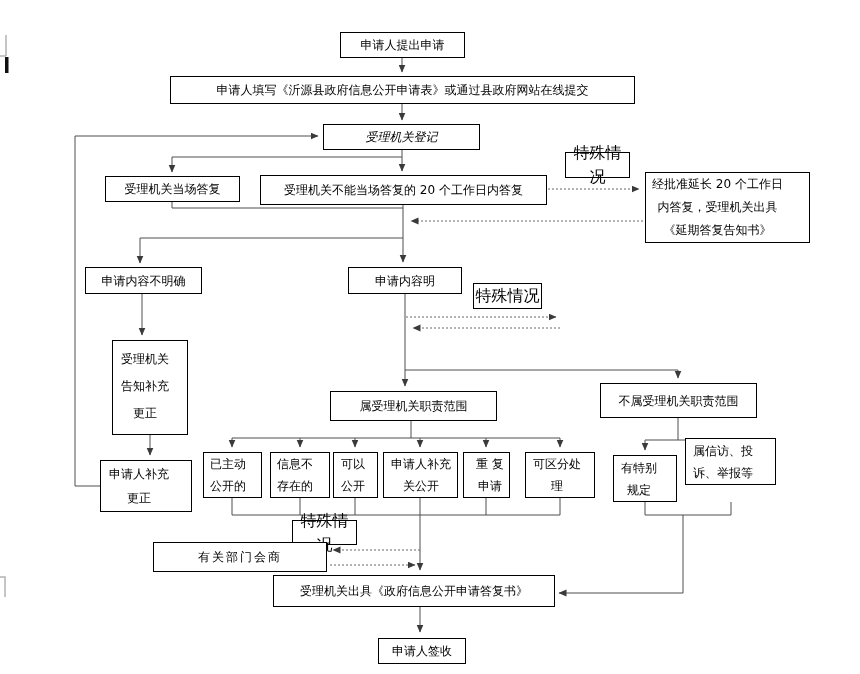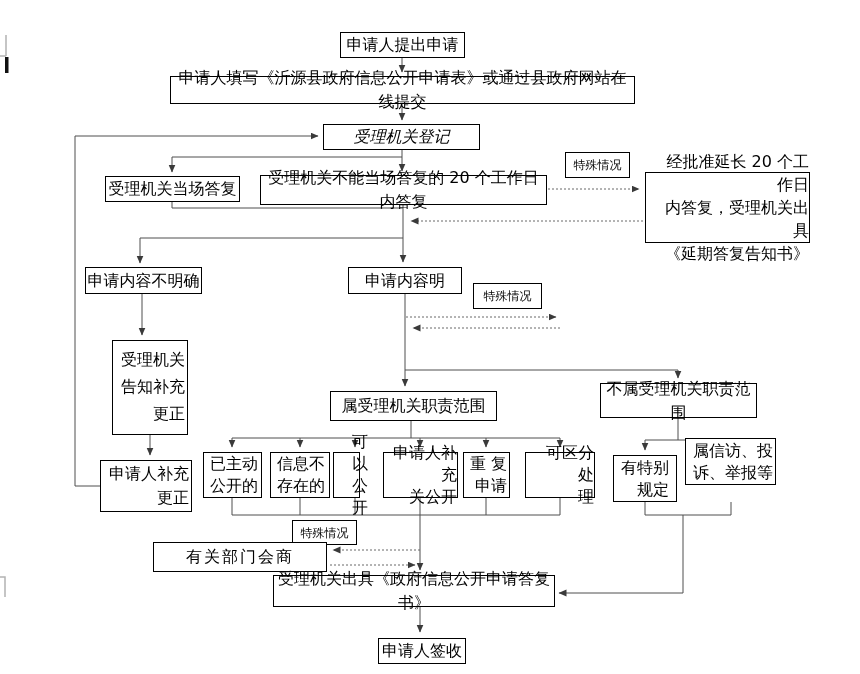--- a/index.html
+++ b/index.html
@@ -5,25 +5,25 @@
   html,body{margin:0;padding:0;}
   body{
     width:860px;height:674px;position:relative;background:#ffffff;
     font-family:"DejaVu Sans",sans-serif;overflow:hidden;
   }
   #stage{position:absolute;inset:0;width:860px;height:674px;}
   svg.wires{position:absolute;left:0;top:0;pointer-events:none;}
   .node{
     position:absolute;box-sizing:border-box;border:1px solid #000;background:#fff;
     display:flex;align-items:center;justify-content:center;
-    font-size:16px;color:#000;text-align:center;white-space:pre-line;
+    font-size:12px;color:#000;text-align:center;white-space:pre-line;
     line-height:1.5;z-index:2;
   }
-  .node.small{font-size:12px;}
-  .node.left{justify-content:flex-start;text-align:right;padding-left:8px;}
+  .node.small{font-size:16px;}
+  .node.left{justify-content:flex-start;text-align:center;padding-left:8px;}
   .node.top{align-items:flex-start;padding-top:5px;}
   .node.lh22{line-height:22px;}
   .node.lh23{line-height:23px;}
   .node.lh24{line-height:24px;}
   .node.lh27{line-height:27px;}
   .node.sp{letter-spacing:2px;}
 </style>
 </head>
 <body>
 
@@ -125,27 +125,27 @@
   <div class="node" style="left:330px;top:391px;width:167px;height:30px;">属受理机关职责范围</div>
 
   <div class="node" style="left:600px;top:383px;width:157px;height:35px;">不属受理机关职责范围</div>
 
   <div class="node left lh22" style="left:203px;top:452px;width:59px;height:46px;padding-left:6px;">已主动
 公开的</div>
 
   <div class="node left lh22" style="left:270px;top:452px;width:60px;height:46px;padding-left:6px;">信息不
 存在的</div>
 
-  <div class="node left lh22" style="left:333px;top:452px;width:27px;height:46px;padding-left:18px;">可以
+  <div class="node left lh22" style="left:333px;top:452px;width:45px;height:46px;padding-left:7px;">可以
 公开</div>
 
   <div class="node left lh22" style="left:383px;top:452px;width:75px;height:46px;padding-left:7px;">申请人补充
 关公开</div>
 
-  <div class="node left lh22" style="left:463px;top:452px;width:47px;height:46px;padding-left:6px;">重 复
+  <div class="node left lh22" style="left:463px;top:452px;width:47px;height:46px;padding-left:12px;">重 复
 申请</div>
 
   <div class="node left lh22" style="left:525px;top:452px;width:70px;height:46px;padding-left:7px;">可区分处
 理</div>
 
   <div class="node left lh22" style="left:613px;top:455px;width:64px;height:47px;padding-left:7px;">有特别
 规定</div>
 
   <div class="node left lh22" style="left:685px;top:438px;width:91px;height:47px;padding-left:7px;">属信访、投
 诉、举报等</div>

